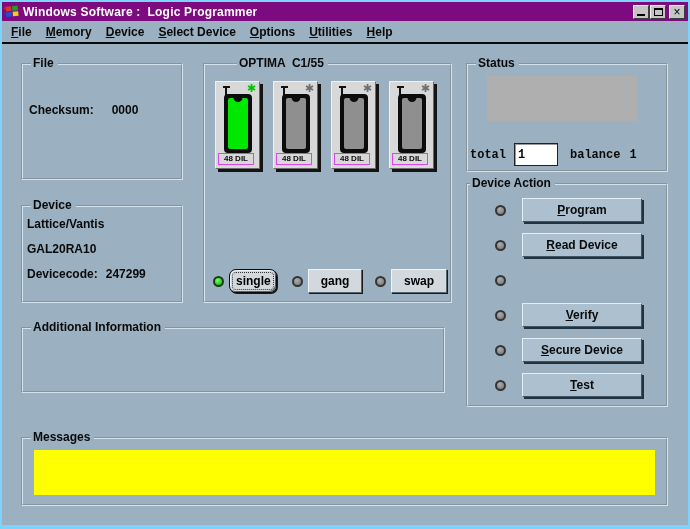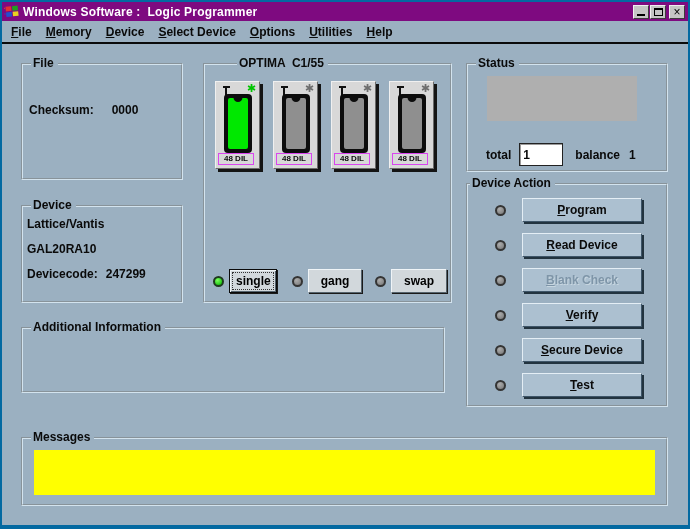--- a/index.html
+++ b/index.html
@@ -2,21 +2,21 @@
 <html><head>
 <meta charset="utf-8">
 <style>
   * { margin:0; padding:0; box-sizing:border-box; }
   html,body { width:690px; height:529px; }
   body {
     font-family:"Liberation Sans","DejaVu Sans",sans-serif;
     font-weight:bold; color:#0a0a0a;
     background:#000;
   }
-  .frame { width:690px; height:529px; background:#0369a1; padding:2px 2px 4px 2px; }
+  .frame { width:690px; height:529px; background:#7dd3fc; padding:2px 2px 4px 2px; }
   .window { width:686px; height:523px; background:#9BB0C1; display:flex; flex-direction:column; }
 
   
   .titlebar {
     height:19px; background:#7E0A80; display:flex; align-items:center;
     padding:0 3px 0 2px; flex:0 0 auto;
   }
   .win-icon { width:16px; height:14px; display:inline-block; }
   .title-text {
     color:#fff; font-size:12px; margin-left:3px; white-space:pre;
@@ -109,21 +109,21 @@
   }
   .mode-btn.selected {
     border:1px solid #0a0a0a;
     box-shadow:inset 1px 1px 0 #EFF4F7, inset -1px -1px 0 #55636D, 1px 1px 0 #1a1a1a;
     outline:1px dotted #333; outline-offset:-4px;
   }
   .mode-gap { width:15px; }
 
   
   .status-display { position:absolute; left:19px; top:11px; width:150px; height:45px; background:#AFAFAF; }
-  .status-row { position:absolute; left:18px; top:78px; display:flex; align-items:center; font-size:12px; }
+  .status-row { position:absolute; left:2px; top:78px; display:flex; align-items:center; font-size:12px;font-family:Liberation Mono, monospace; }
   .total-input {
     width:44px; height:23px; margin-left:8px; background:#fff;
     border:1px solid #222; box-shadow:inset 1px 1px 0 #9a9a9a;
     font-family:inherit; font-weight:bold; font-size:12px; padding:0 0 0 3px; color:#0a0a0a;
   }
   .balance-label { margin-left:12px; }
   .balance-val { margin-left:9px; }
 
   
   .action-rows { padding:13px 0 0 27px; }
@@ -240,21 +240,21 @@
           <span class="zif-lever"></span>
           <div class="zif">
                 <div class="zif-inner"></div>
               </div>
           <div class="dil-label">48 DIL</div>
         </div>
       </div>
 
       <div class="mode-row">
         <span class="led on"></span>
-        <button class="mode-btn selected" style="width:48px;"><span>single</span></button>
+        <button class="mode-btn selected" style="width:48px;border-radius:7px;"><span>single</span></button>
         <span class="mode-gap"></span>
         <span class="led"></span>
         <button class="mode-btn" style="width:54px;"><span>gang</span></button>
         <span class="mode-gap" style="width:13px;"></span>
         <span class="led"></span>
         <button class="mode-btn" style="width:56px;"><span>swap</span></button>
       </div>
     </div>
 
     <div class="groupbox gb-status">
@@ -290,23 +290,20 @@
               </button>
         </div>
         <div class="action-row">
           <span class="led"></span>
           <button class="action-btn">
                 <span>Read Device</span>
               </button>
         </div>
         <div class="action-row">
           <span class="led"></span>
-          <button class="action-btn disabled" disabled="">
-                <span>Blank Check</span>
-              </button>
         </div>
         <div class="action-row">
           <span class="led"></span>
           <button class="action-btn">
                 <span>Verify</span>
               </button>
         </div>
         <div class="action-row">
           <span class="led"></span>
           <button class="action-btn">

